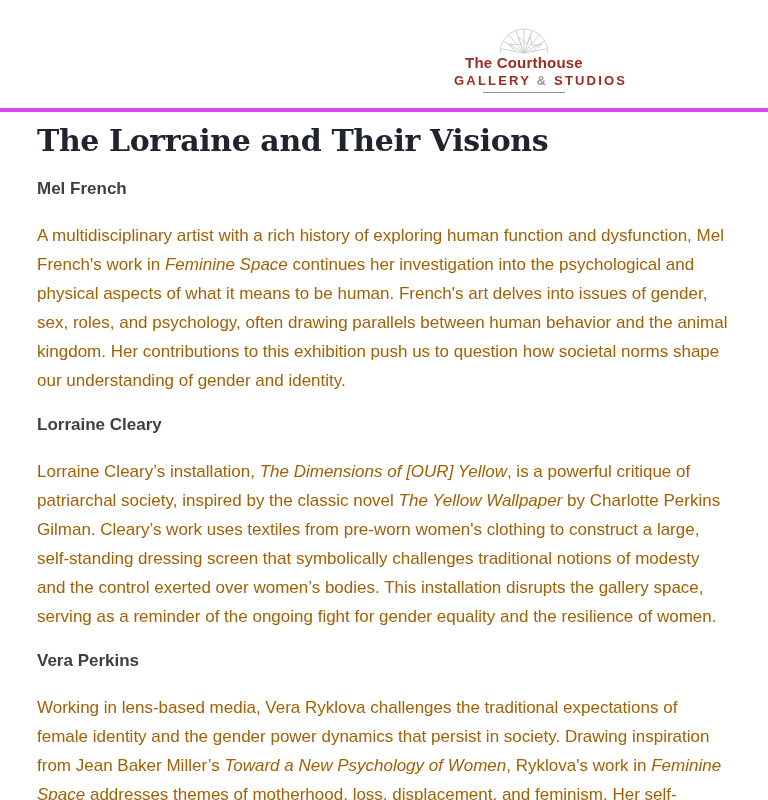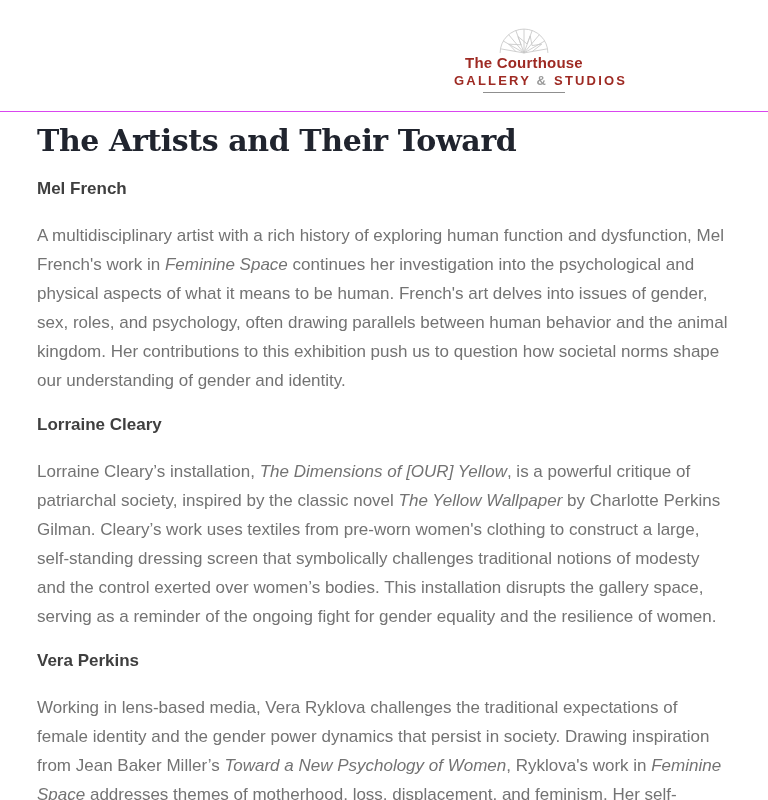--- a/index.html
+++ b/index.html
@@ -10,21 +10,21 @@
     margin: 0 auto;
     font-family: "Liberation Sans", sans-serif;
     overflow: hidden;
     position: relative;
   }
 
   
   .site-header {
     position: relative;
     height: 112px;
-    border-bottom: 1px solid #d946ef;
+    border-bottom: 4px solid #d946ef;
   }
   .logo {
     position: absolute;
     top: 27px;
     left: 524px;
     transform: translateX(-50%);
     text-align: center;
     cursor: pointer;
     width: 140px;
   }
@@ -76,21 +76,21 @@
     font-weight: 700;
     font-size: 17px;
     line-height: 22px;
     color: #3f3f3f;
   }
   p.artist-desc {
     margin-top: 21px;
     font-weight: 400;
     font-size: 17px;
     line-height: 29px;
-    color: #737373;
+    color: #a16207;
   }
   p.artist-desc em { font-style: italic; }
 </style>
 </head>
 <body>
 
 <header class="site-header">
   <div class="logo">
     <svg class="logo-arch" viewBox="0 0 100 52" fill="none" stroke="#c6c6c6" stroke-width="1.6">
       <path d="M 4 50 A 46 46 0 0 1 96 50"></path>
@@ -105,21 +105,21 @@
       <line x1="50" y1="50" x2="4.7" y2="42.0"></line>
       <polyline points="34.2,47.2 20.6,33 44.4,34.3 38.4,18.4 55.9,32.6 61.9,17.1 65.6,35.8 84.1,33 65.8,47.2"></polyline>
     </svg>
     <div class="logo-name">The Courthouse</div>
     <div class="logo-sub"><span>GALLERY</span> <span class="amp">&amp;</span> <span>STUDIOS</span></div>
     <div class="logo-rule"></div>
   </div>
 </header>
 
 <main>
-  <h1 class="page-title">The Artists and Their Toward</h1>
+  <h1 class="page-title">The Lorraine and Their Visions</h1>
 
   <section>
     <h2 class="artist-name">Mel French</h2>
     <p class="artist-desc">A multidisciplinary artist with a rich history of exploring human function and dysfunction, Mel French's work in <em>Feminine Space</em> continues her investigation into the psychological and physical aspects of what it means to be human. French's art delves into issues of gender, sex, roles, and psychology, often drawing parallels between human behavior and the animal kingdom. Her contributions to this exhibition push us to question how societal norms shape our understanding of gender and identity.</p>
   </section>
 
   <section>
     <h2 class="artist-name">Lorraine Cleary</h2>
     <p class="artist-desc">Lorraine Cleary’s installation, <em>The Dimensions of [OUR] Yellow</em>, is a powerful critique of patriarchal society, inspired by the classic novel <em>The Yellow Wallpaper</em> by Charlotte Perkins Gilman. Cleary’s work uses textiles from pre-worn women's clothing to construct a large, self-standing dressing screen that symbolically challenges traditional notions of modesty and the control exerted over women’s bodies. This installation disrupts the gallery space, serving as a reminder of the ongoing fight for gender equality and the resilience of women.</p>
   </section>

